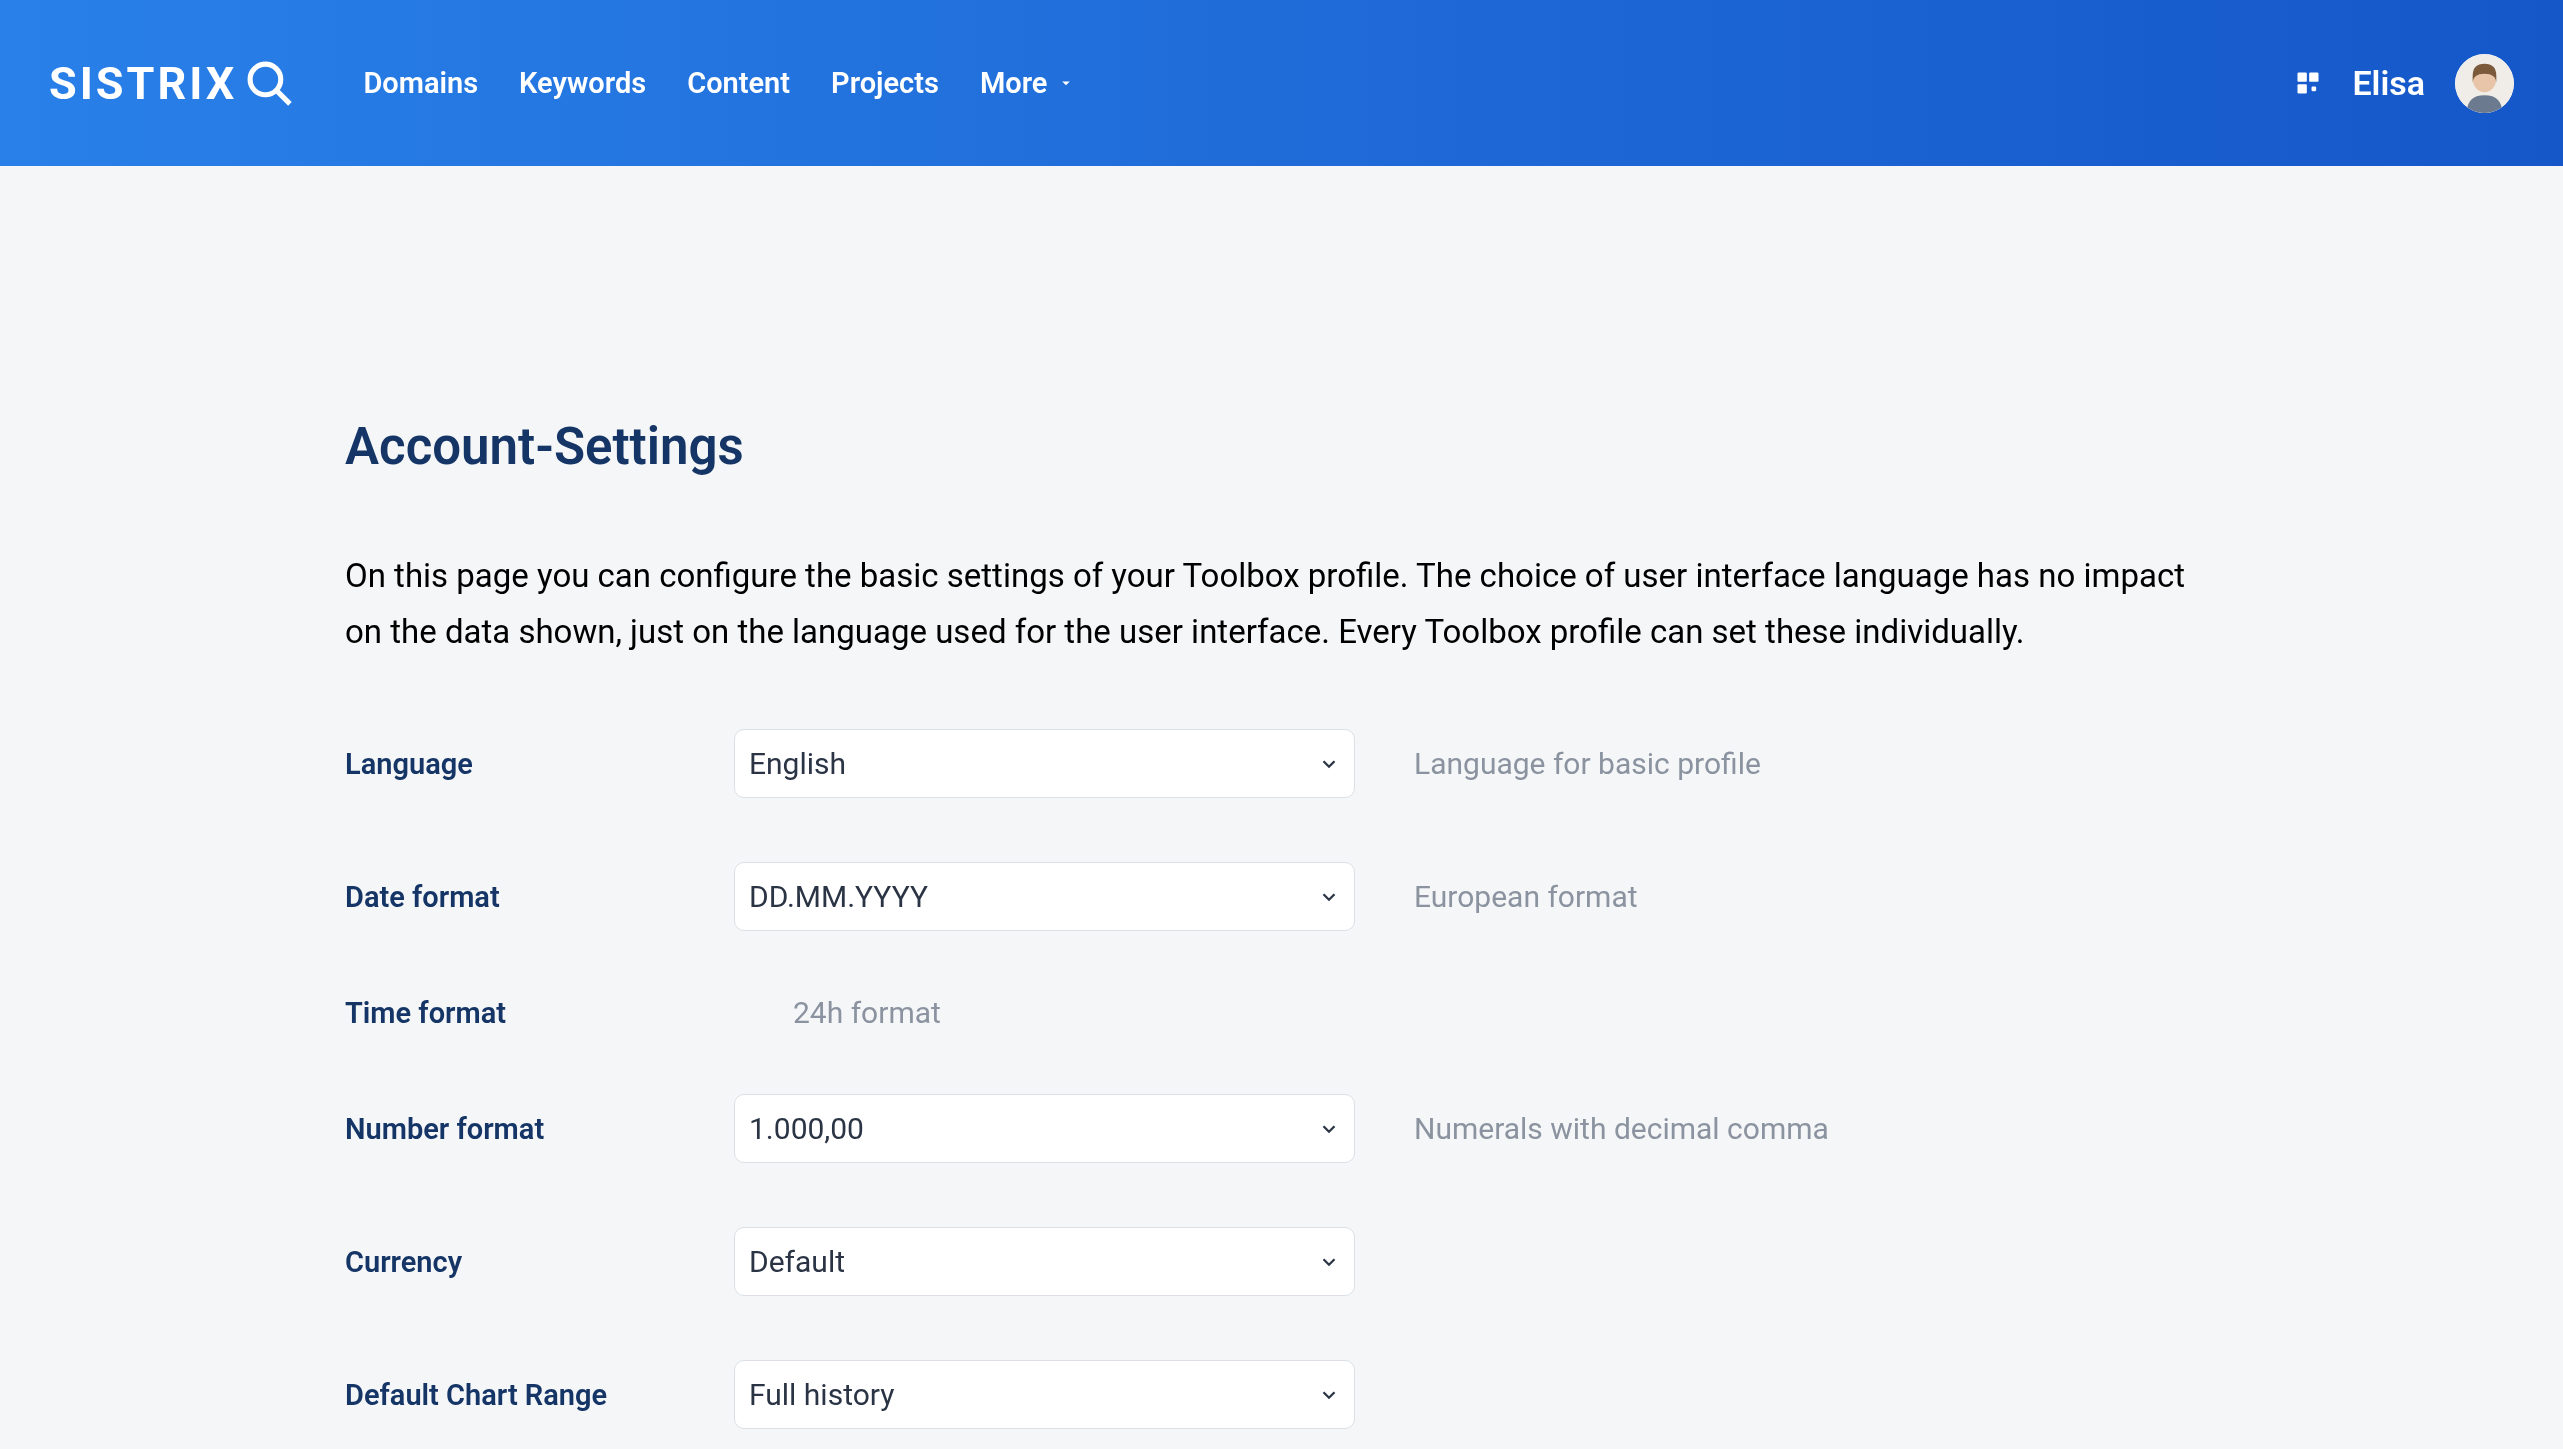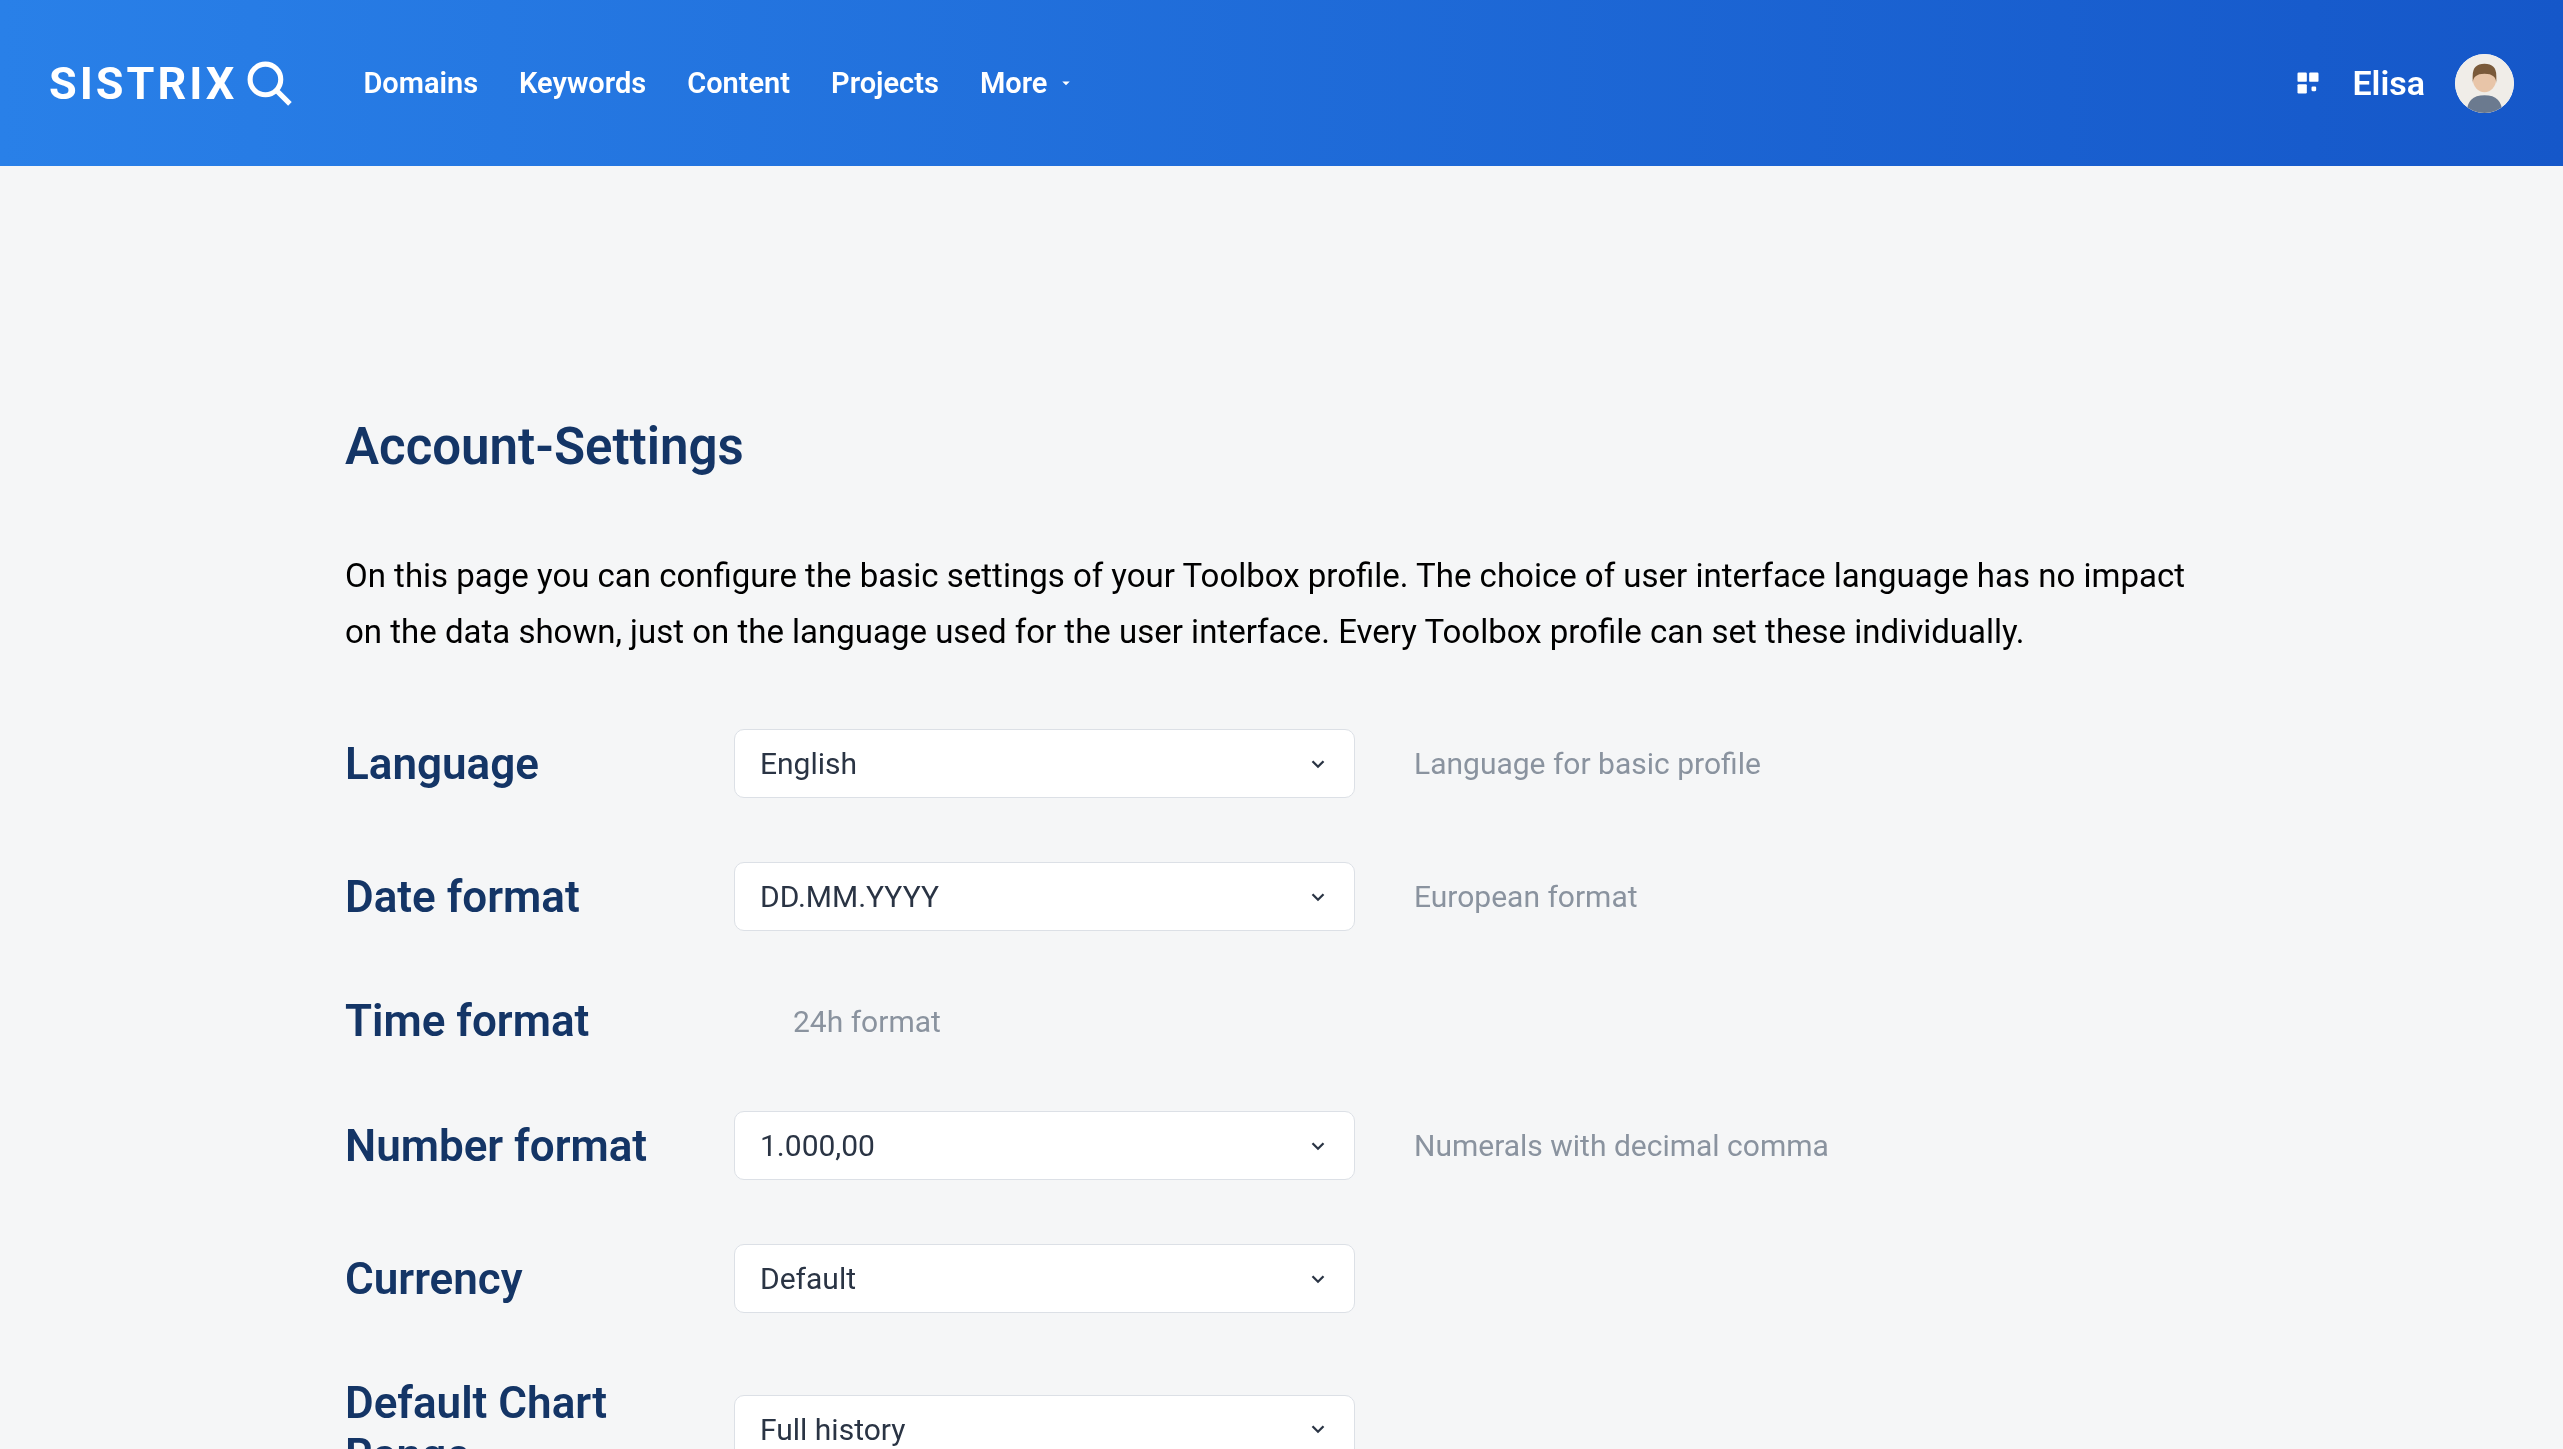--- a/index.html
+++ b/index.html
@@ -126,32 +126,32 @@
       gap: 64px;
     }
     
     .setting-row {
       display: flex;
       align-items: center;
     }
     
     .setting-label {
       width: 389px;
-      font-size: 44px;
+      font-size: 29px;
       font-weight: 600;
       color: #143566;
     }
     
     .setting-select {
       width: 621px;
       height: 69px;
       background: white;
       border: 1px solid #dce0e6;
       border-radius: 10px;
-      padding: 0 25px;
+      padding: 0 14px;
       display: flex;
       align-items: center;
       justify-content: space-between;
       cursor: pointer;
       font-size: 30px;
       color: #2a3444;
     }
     
     .setting-select .chevron-down {
       width: 22px;

